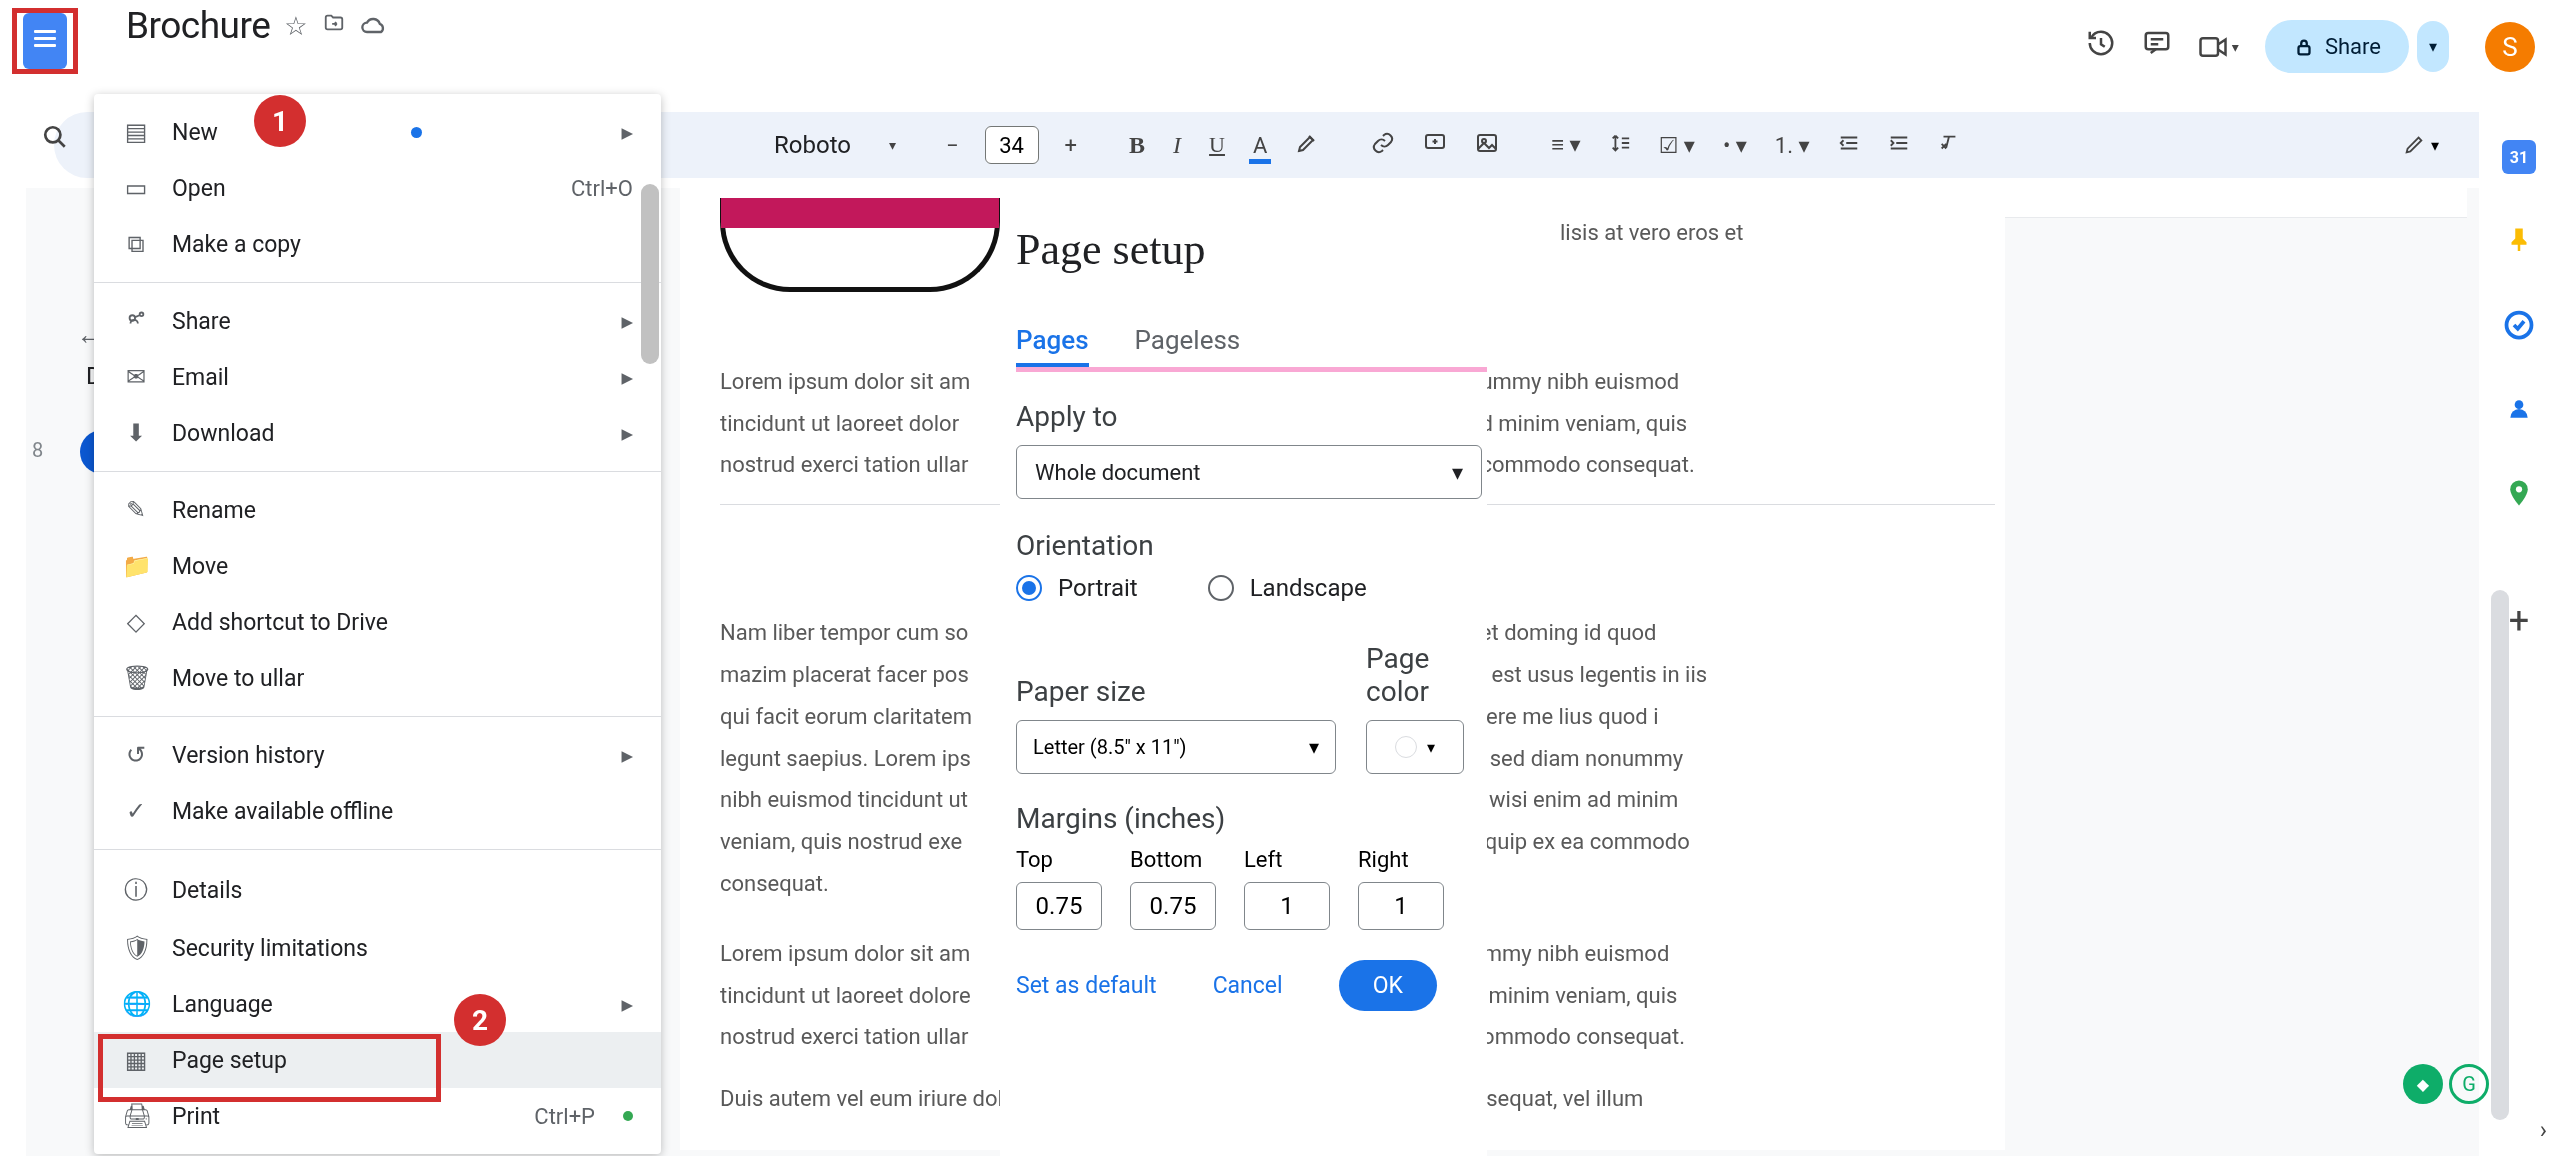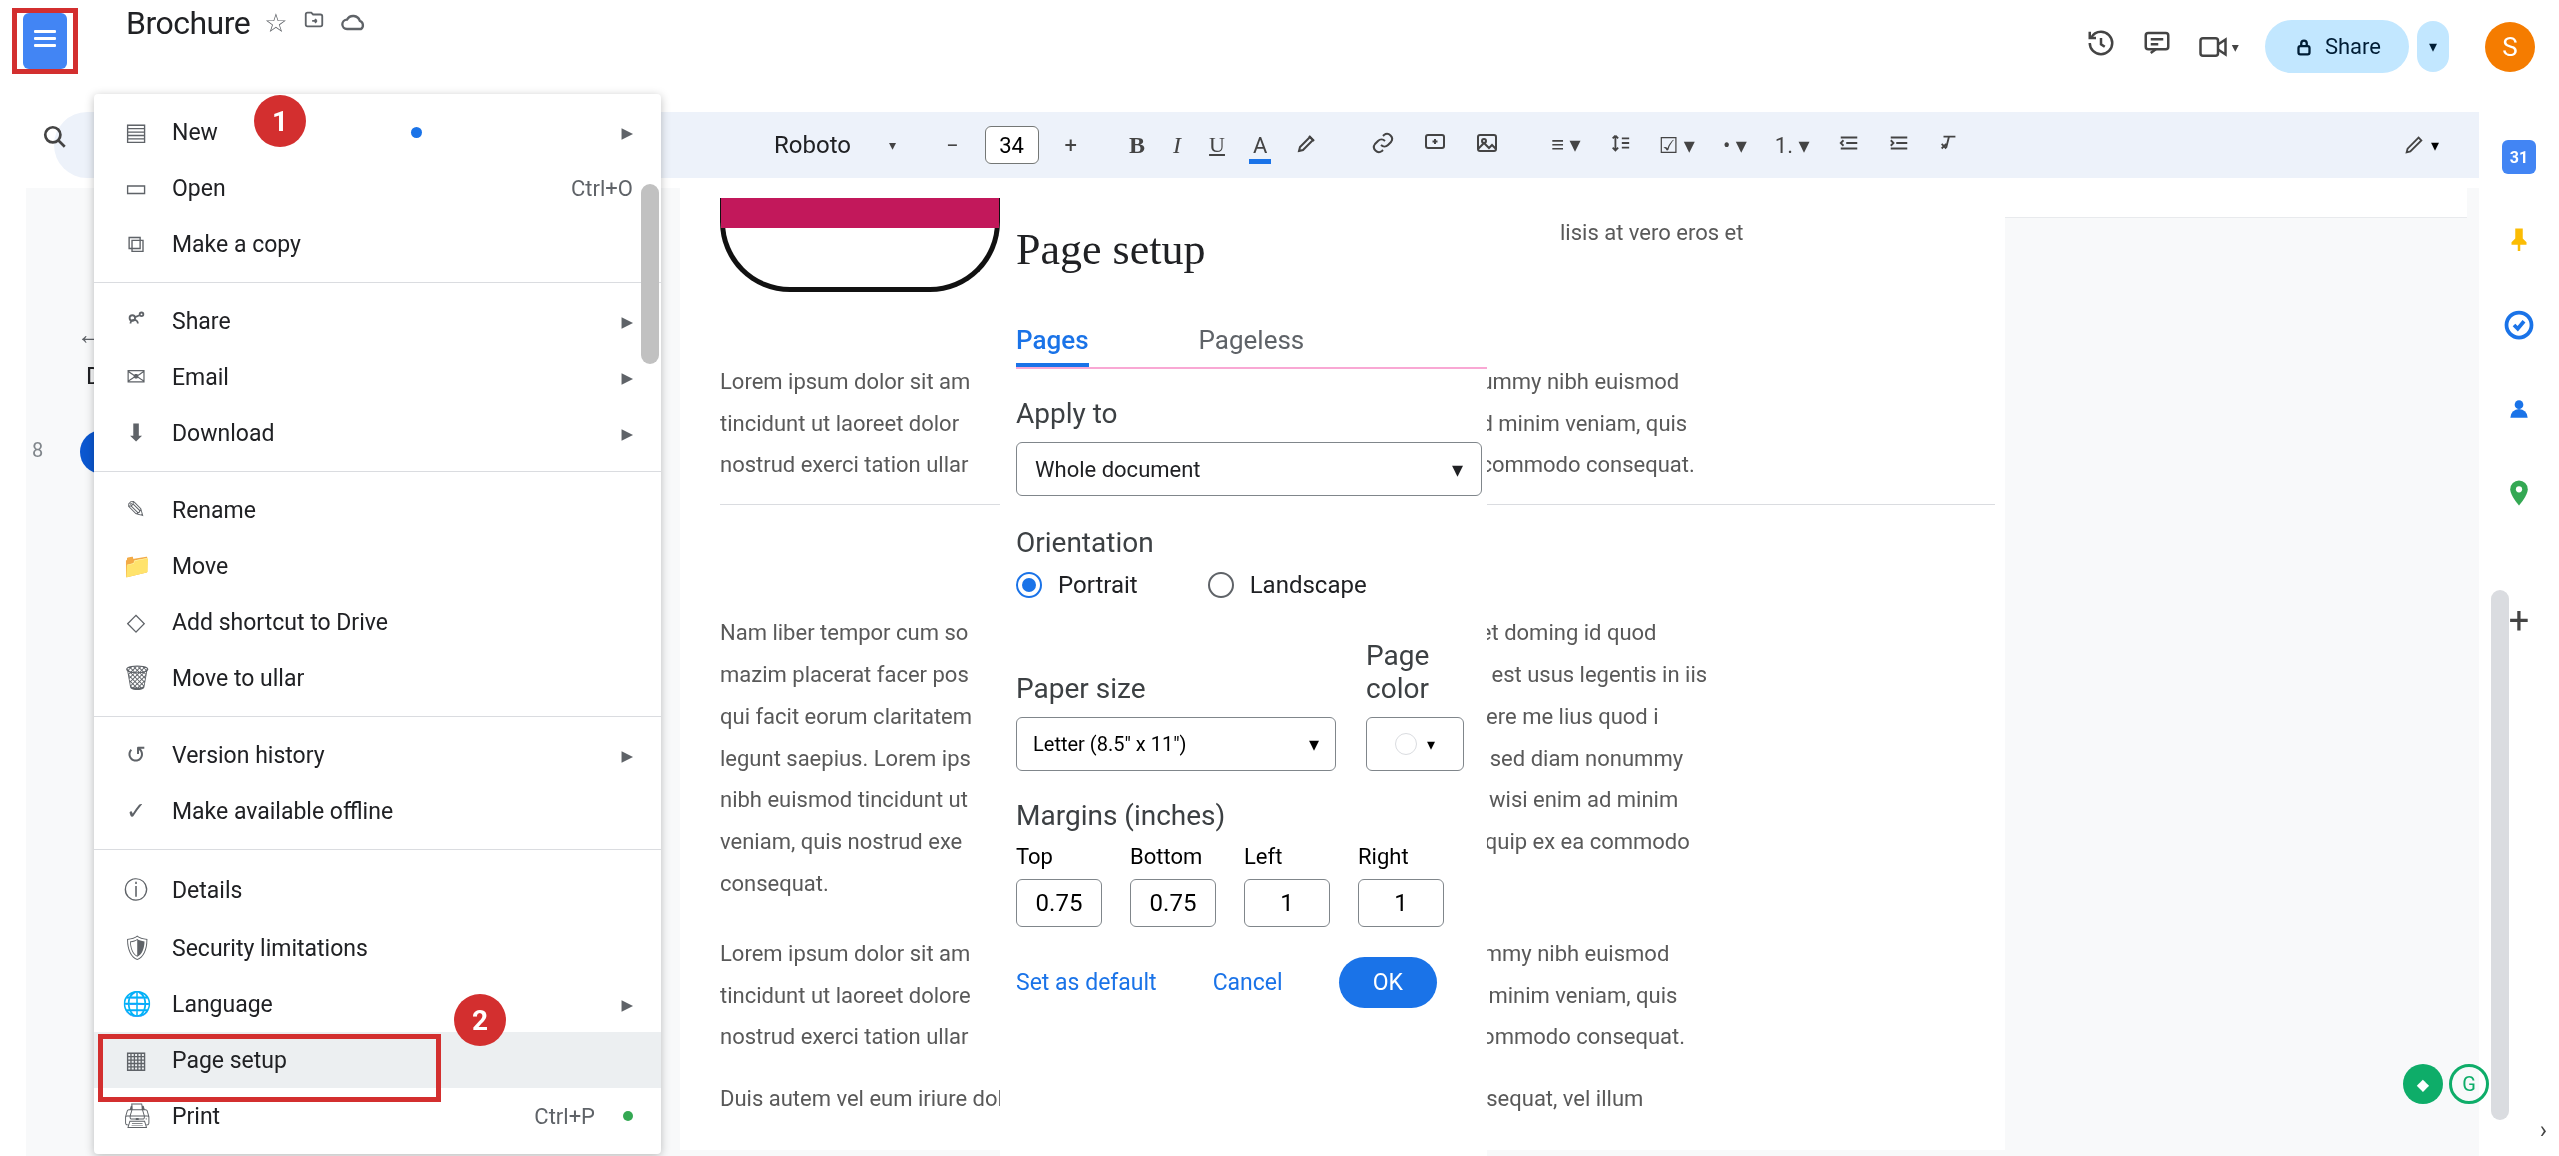--- a/index.html
+++ b/index.html
@@ -6,21 +6,21 @@
 body { background: #fff; overflow: hidden; width: 2559px; height: 1156px; position: relative; }
 
 
 .doc-header { display: flex; align-items: flex-start; padding: 8px 24px 0 12px; height: 64px; }
 .docs-icon-box { width: 66px; height: 66px; border: 5px solid #d32f2f; position: relative; display: flex; align-items: flex-start; justify-content: center; }
 .docs-icon { width: 44px; height: 56px; background: #4285f4; border-radius: 6px; position: absolute; top: 0; left: 6px; display:flex; align-items:center; justify-content:center;}
 .docs-icon-lines { width:22px; height:22px; display:flex; flex-direction:column; gap:4px;}
 .docs-icon-lines span{height:3px; background:#fff; border-radius:1px;}
 .title-area { flex: 1; margin-left: 8px; }
 .doc-title-row { display: flex; align-items: center; gap: 14px; padding-left:40px; margin-top:-4px;}
-.doc-title { font-size: 32px; color: #202124; letter-spacing:-0.5px;}
+.doc-title { font-size: 37px; color: #202124; letter-spacing:-0.5px;}
 .star-icon { color:#5f6368; font-size:26px;}
 .folder-icon { color:#5f6368; font-size:24px;}
 .cloud-icon { color:#5f6368; font-size:26px;}
 .menubar { display:flex; gap:0; padding-left:48px; margin-top:6px; font-size:24px; color:#202124;}
 .menubar-item { padding: 6px 14px; cursor:pointer; border-radius:4px;}
 .menubar-item.active-box { border: 5px solid #d32f2f; border-top:none; margin-top:-10px; padding-top:10px; }
 .header-right { display:flex; align-items:center; gap:26px; padding-top:12px;}
 .header-icon { color:#444; font-size:28px; cursor:pointer;}
 .meet-btn { display:flex; align-items:center; gap:4px;}
 .share-btn { display:flex; align-items:center; gap:10px; background:#c2e7ff; padding:14px 28px; border-radius:40px; font-size:22px; color:#001d35; cursor:pointer;}
@@ -71,21 +71,21 @@
 .page { position:absolute; top:0; left:654px; width:1325px; background:#fff; padding:30px 10px 30px 40px; color:#202124;}
 .page h2 { font-family: Georgia, serif; font-size:40px; font-weight:500; margin-top:40px; margin-bottom:20px;text-align:center;}
 .page p { font-size:22px; line-height:1.9; color:#595959;}
 .page hr{border:none; border-top:1px solid #dadce0; margin:18px 0;}
 .page-img-cup { width:280px; height:94px; border:5px solid #111; border-top:none; border-radius:0 0 70px 70px; position:relative; margin-left:0; margin-top:-20px;}
 .page-img-cup::before{content:''; position:absolute; top:0; left:-4px; right:-4px; height:30px; background:#c2185b;}
 
 
 .dialog { position:absolute; left:1000px; top:208px; width:487px; bottom:0; background:#fff; z-index:70; padding:16px 0 0 16px;}
 .dialog-title { font-size:44px; color:#202124; font-family:'Google Sans'; margin-bottom:42px;}
-.dialog-tabs { display:flex; gap:110px; border-bottom:2px solid #f9a8d4; padding-bottom:0; margin-bottom:28px;}
+.dialog-tabs { display:flex; gap:46px; border-bottom:5px solid #f9a8d4; padding-bottom:0; margin-bottom:28px;}
 .dialog-tab { font-size:26px; color:#5f6368; padding:8px 0; cursor:pointer;}
 .dialog-tab.active { color:#1a73e8; border-bottom:4px solid #1a73e8; font-weight:500;}
 .field-label { font-size:28px; color:#3c4043; margin-bottom:12px;}
 .select-box { width:466px; height:54px; border:1px solid #80868b; border-radius:6px; display:flex; align-items:center; justify-content:space-between; padding:0 18px; font-size:22px; color:#202124; margin-bottom:30px; cursor:pointer;}
 .radio-row { display:flex; gap:70px; align-items:center; margin-bottom:40px;}
 .radio-item { display:flex; align-items:center; gap:16px; font-size:24px; color:#202124;}
 .radio { width:26px; height:26px; border:2.5px solid #5f6368; border-radius:50%; display:flex; align-items:center; justify-content:center;}
 .radio.checked { border-color:#1a73e8;}
 .radio.checked::after { content:''; width:14px; height:14px; border-radius:50%; background:#1a73e8;}
 .size-color-row { display:flex; gap:30px; align-items:flex-end; margin-bottom:28px;}

